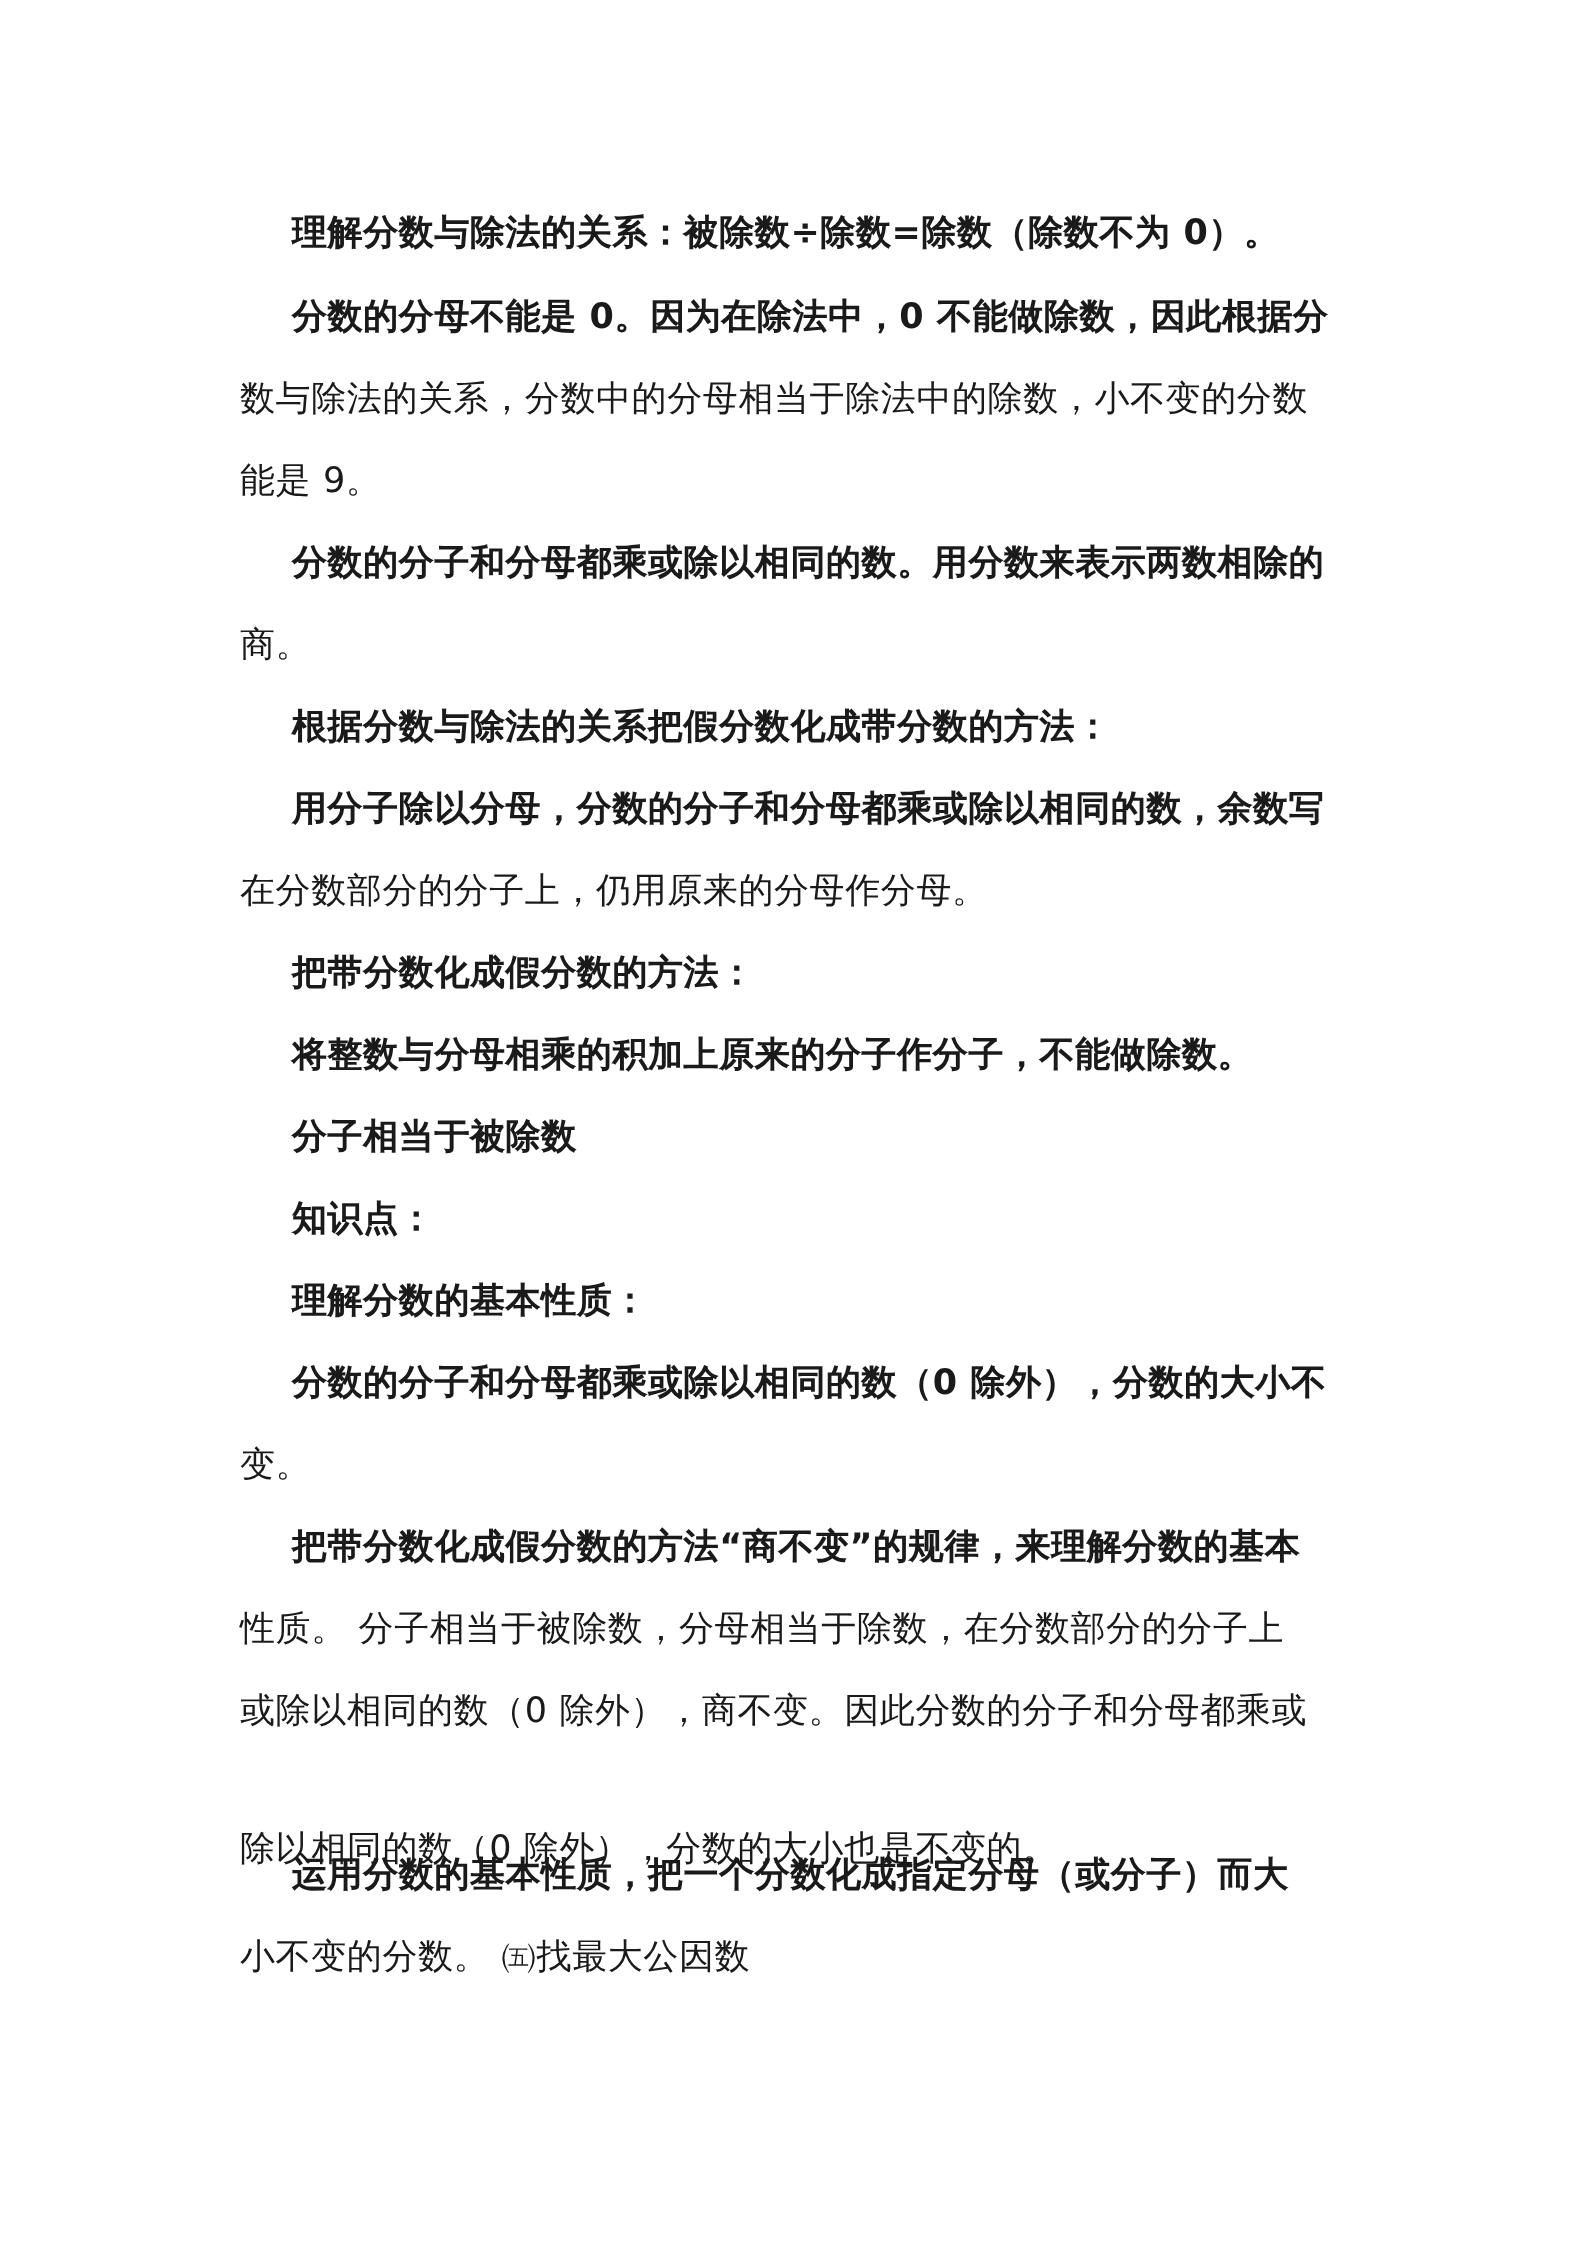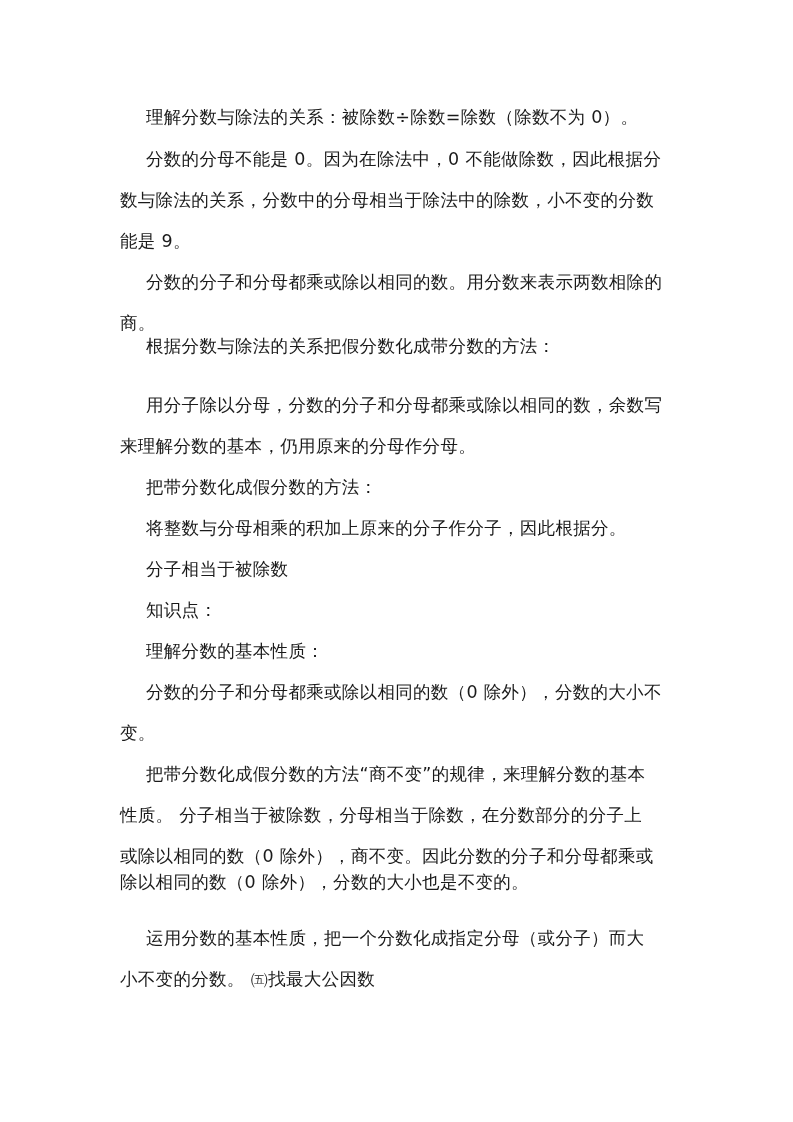--- a/index.html
+++ b/index.html
@@ -22,41 +22,41 @@
       width: 553px;
     }
     .line {
       position: absolute;
       left: 0;
       white-space: nowrap;
       font-size: 17.5px;
       line-height: 22px;
       letter-spacing: 0.3px;
     }
-    .indent { left: 26px; }
+    .indent { left: 26px; font-weight: bold; }
   </style>
 </head>
 <body>
 
 <div class="page">
   <div class="line indent" style="top:106px">理解分数与除法的关系：被除数÷除数=除数（除数不为 0）。</div>
   <div class="line indent" style="top:148px">分数的分母不能是 0。因为在除法中，0 不能做除数，因此根据分</div>
   <div class="line" style="top:189px">数与除法的关系，分数中的分母相当于除法中的除数，小不变的分数</div>
   <div class="line" style="top:230px">能是 9。</div>
   <div class="line indent" style="top:271px">分数的分子和分母都乘或除以相同的数。用分数来表示两数相除的</div>
   <div class="line" style="top:312px">商。</div>
-  <div class="line indent" style="top:335px">根据分数与除法的关系把假分数化成带分数的方法：</div>
+  <div class="line indent" style="top:353px">根据分数与除法的关系把假分数化成带分数的方法：</div>
   <div class="line indent" style="top:394px">用分子除以分母，分数的分子和分母都乘或除以相同的数，余数写</div>
-  <div class="line" style="top:435px">来理解分数的基本，仍用原来的分母作分母。</div>
+  <div class="line" style="top:435px">在分数部分的分子上，仍用原来的分母作分母。</div>
   <div class="line indent" style="top:476px">把带分数化成假分数的方法：</div>
-  <div class="line indent" style="top:517px">将整数与分母相乘的积加上原来的分子作分子，因此根据分。</div>
+  <div class="line indent" style="top:517px">将整数与分母相乘的积加上原来的分子作分子，不能做除数。</div>
   <div class="line indent" style="top:558px">分子相当于被除数</div>
   <div class="line indent" style="top:599px">知识点：</div>
   <div class="line indent" style="top:640px">理解分数的基本性质：</div>
   <div class="line indent" style="top:681px">分数的分子和分母都乘或除以相同的数（0 除外），分数的大小不</div>
   <div class="line" style="top:722px">变。</div>
   <div class="line indent" style="top:763px">把带分数化成假分数的方法“商不变”的规律，来理解分数的基本</div>
   <div class="line" style="top:804px">性质。 分子相当于被除数，分母相当于除数，在分数部分的分子上</div>
   <div class="line" style="top:845px">或除以相同的数（0 除外），商不变。因此分数的分子和分母都乘或</div>
-  <div class="line" style="top:871px">除以相同的数（0 除外），分数的大小也是不变的。</div>
+  <div class="line" style="top:914px">除以相同的数（0 除外），分数的大小也是不变的。</div>
   <div class="line indent" style="top:927px">运用分数的基本性质，把一个分数化成指定分母（或分子）而大</div>
   <div class="line" style="top:968px">小不变的分数。 ㈤找最大公因数</div>
 </div>
 
 </body></html>

